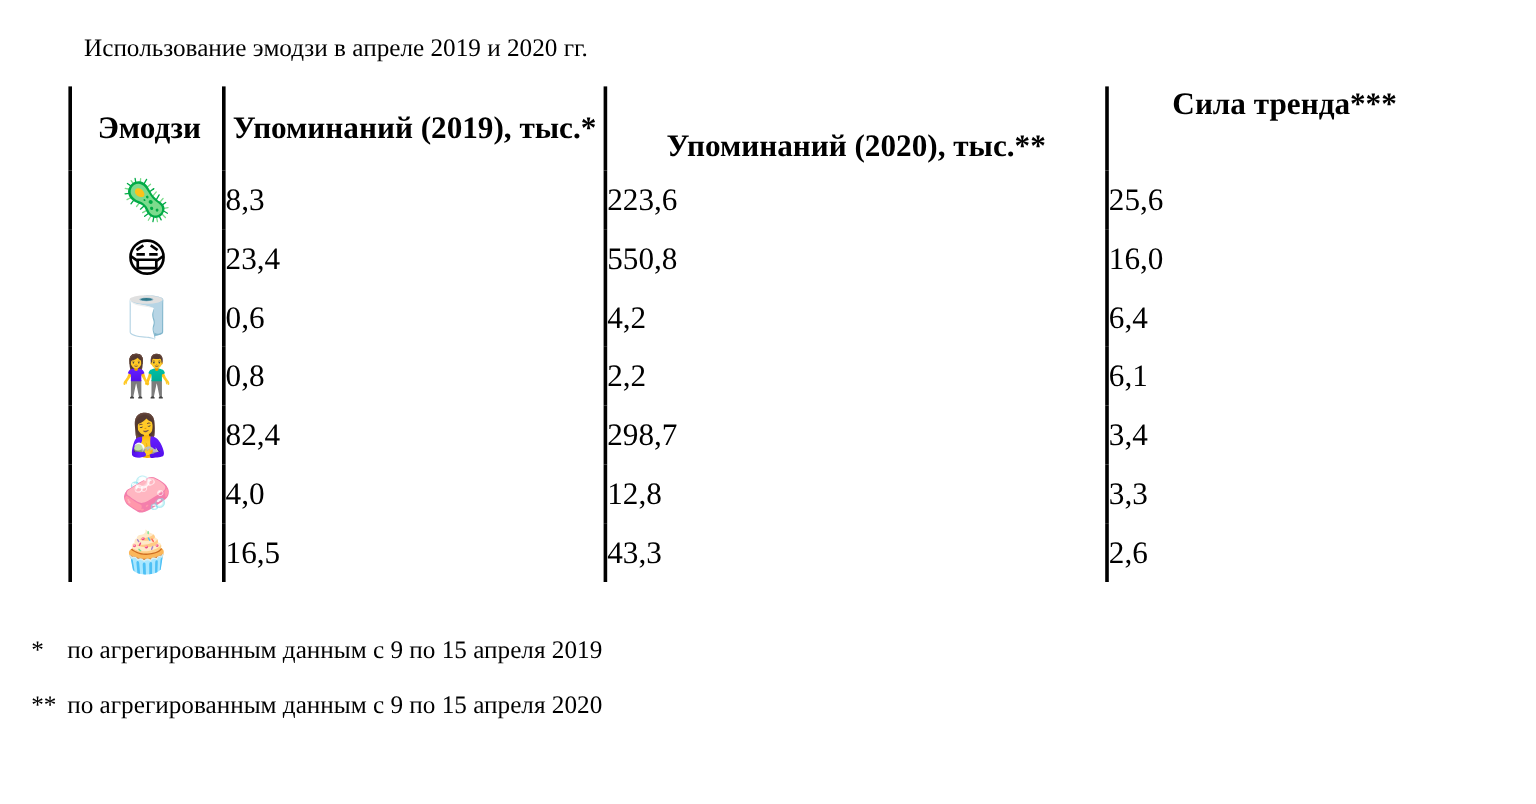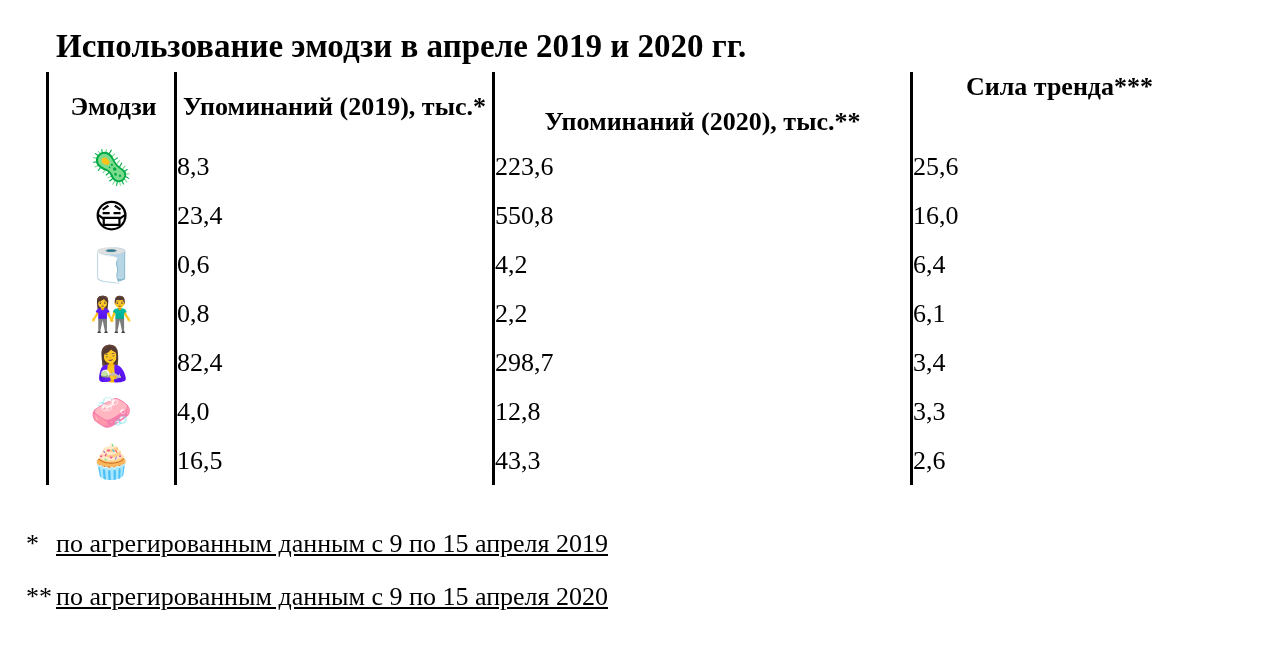--- a/index.html
+++ b/index.html
@@ -17,31 +17,31 @@
   }
 
   .page {
     position: relative;
     width: 1280px;
     height: 670px;
   }
 
   .title {
     position: absolute;
-    left: 56px;
+    left: 70px;
     top: 28px;
-    font-size: 33px;
-    font-weight: 700;
+    font-size: 21px;
+    font-weight: 400;
     white-space: nowrap;
   }
 
   
   .table-wrap {
     position: absolute;
-    left: 46px;
+    left: 57px;
     top: 72px;
     width: 1160px;
   }
 
   table.emoji-table {
     border-collapse: collapse;
     width: 1160px;
     table-layout: fixed;
   }
 
@@ -87,25 +87,24 @@
   }
 
   
   .notes {
     position: absolute;
     left: 26px;
     top: 528px;
     width: 1100px;
   }
   .note {
-    font-size: 26px;
+    font-size: 21px;
     line-height: 1.25;
     margin-bottom: 20px;
     white-space: nowrap;
-    text-decoration: underline;
   }
   .note .marker {
     display: inline-block;
     min-width: 30px;
   }
   .note:last-child { margin-bottom: 0; }
 </style>
 </head>
 <body>
 

